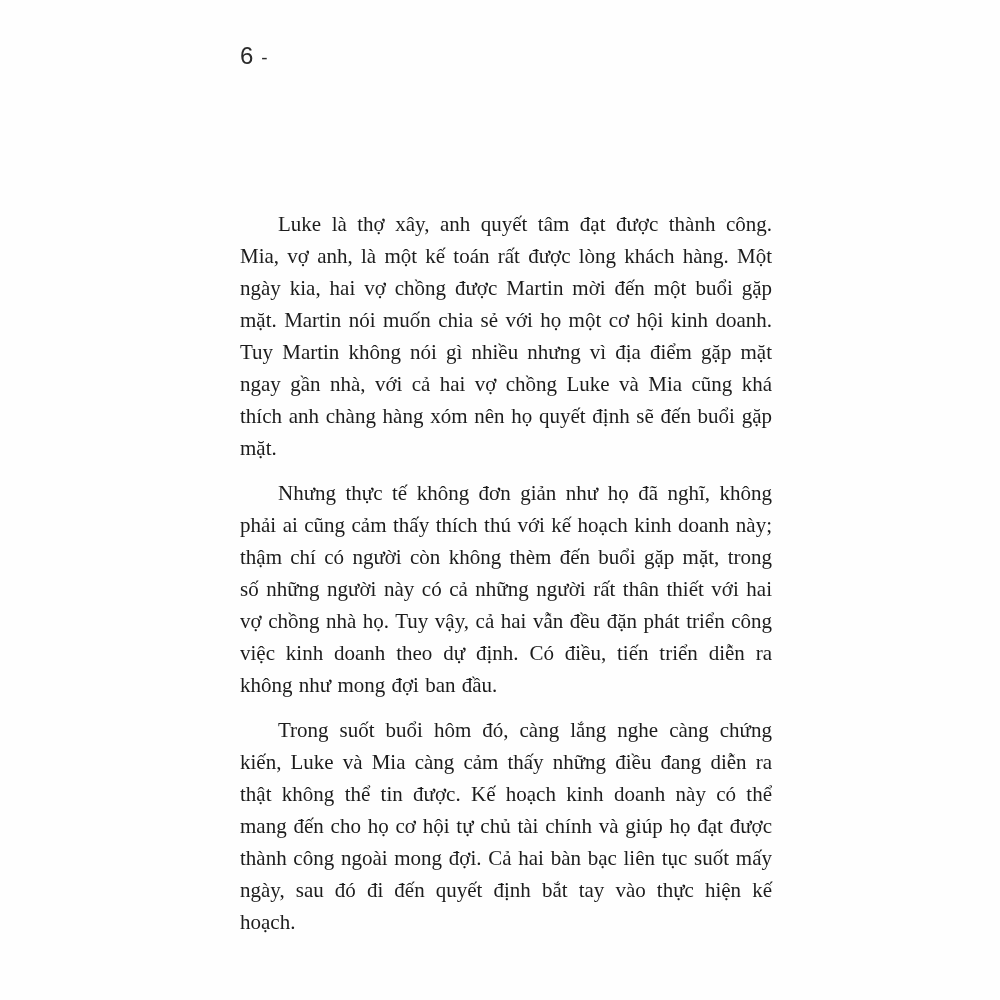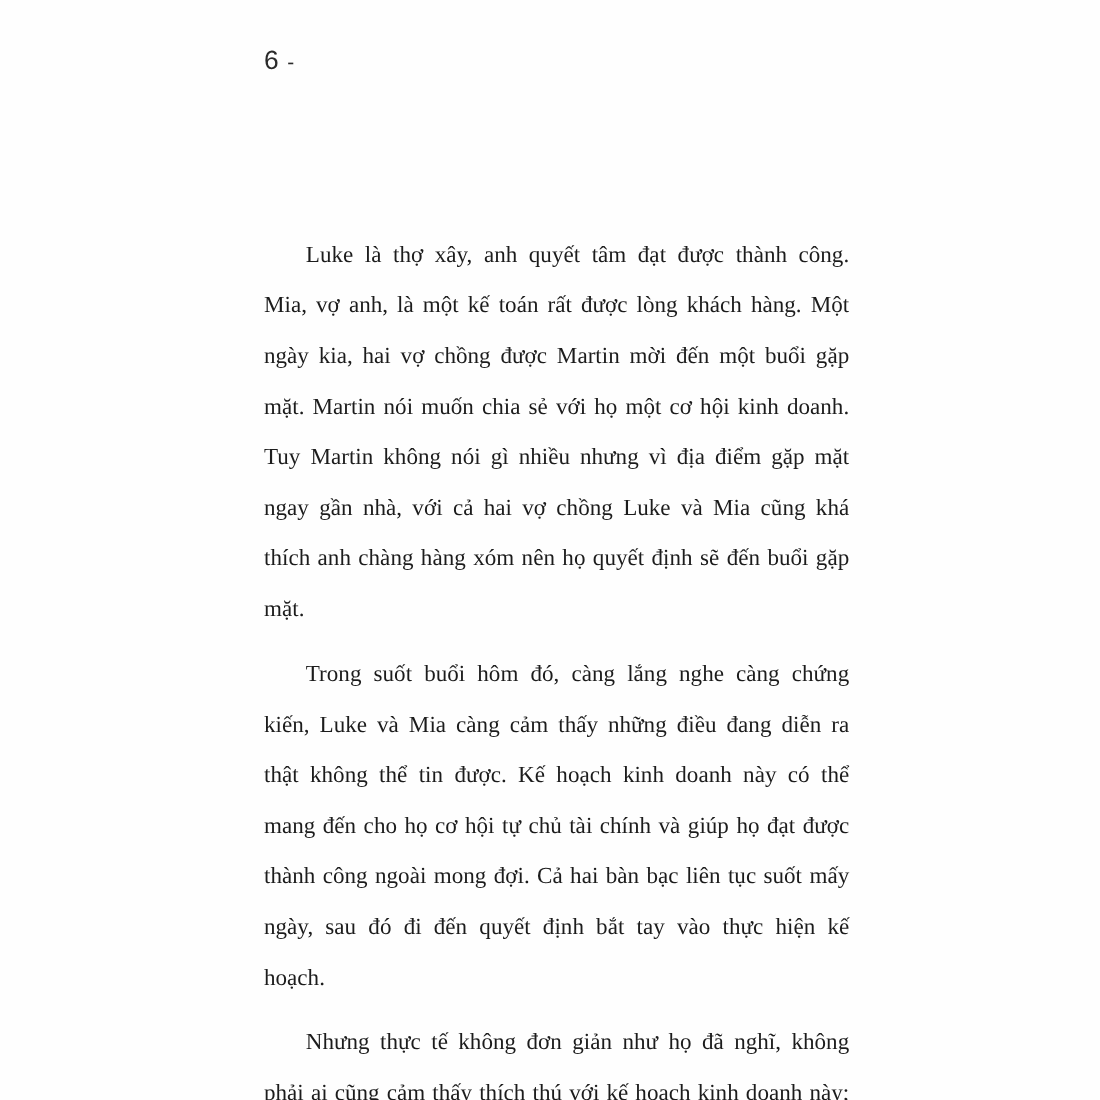--- a/index.html
+++ b/index.html
@@ -63,21 +63,21 @@
     font-size: 27px;
     font-weight: 400;
     letter-spacing: 0.5px;
     color: #161616;
     margin-bottom: 14px;
   }
 
   .body-text p {
     font-family: "Liberation Serif", serif;
     font-size: 21px;
-    line-height: 46px;
+    line-height: 32px;
     text-align: justify;
     text-indent: 38px;
     color: #1c1c1c;
     margin-bottom: 13px;
     word-spacing: 1px;
   }
 </style>
 </head>
 <body>
 
@@ -86,19 +86,19 @@
   <div class="running-header">
     <span class="page-number">6</span>
     <span class="separator">-</span>
   </div>
 
   <div class="content-column">
 
 
     <div class="body-text">
       <p>Luke là thợ xây, anh quyết tâm đạt được thành công. Mia, vợ anh, là một kế toán rất được lòng khách hàng. Một ngày kia, hai vợ chồng được Martin mời đến một buổi gặp mặt. Martin nói muốn chia sẻ với họ một cơ hội kinh doanh. Tuy Martin không nói gì nhiều nhưng vì địa điểm gặp mặt ngay gần nhà, với cả hai vợ chồng Luke và Mia cũng khá thích anh chàng hàng xóm nên họ quyết định sẽ đến buổi gặp mặt.</p>
+      <p>Nhưng thực tế không đơn giản như họ đã nghĩ, không phải ai cũng cảm thấy thích thú với kế hoạch kinh doanh này; thậm chí có người còn không thèm đến buổi gặp mặt, trong số những người này có cả những người rất thân thiết với hai vợ chồng nhà họ. Tuy vậy, cả hai vẫn đều đặn phát triển công việc kinh doanh theo dự định. Có điều, tiến triển diễn ra không như mong đợi ban đầu.</p>
       <p>Trong suốt buổi hôm đó, càng lắng nghe càng chứng kiến, Luke và Mia càng cảm thấy những điều đang diễn ra thật không thể tin được. Kế hoạch kinh doanh này có thể mang đến cho họ cơ hội tự chủ tài chính và giúp họ đạt được thành công ngoài mong đợi. Cả hai bàn bạc liên tục suốt mấy ngày, sau đó đi đến quyết định bắt tay vào thực hiện kế hoạch.</p>
-      <p>Nhưng thực tế không đơn giản như họ đã nghĩ, không phải ai cũng cảm thấy thích thú với kế hoạch kinh doanh này; thậm chí có người còn không thèm đến buổi gặp mặt, trong số những người này có cả những người rất thân thiết với hai vợ chồng nhà họ. Tuy vậy, cả hai vẫn đều đặn phát triển công việc kinh doanh theo dự định. Có điều, tiến triển diễn ra không như mong đợi ban đầu.</p>
     </div>
 
   </div>
 
 </div>
 
 </body></html>

